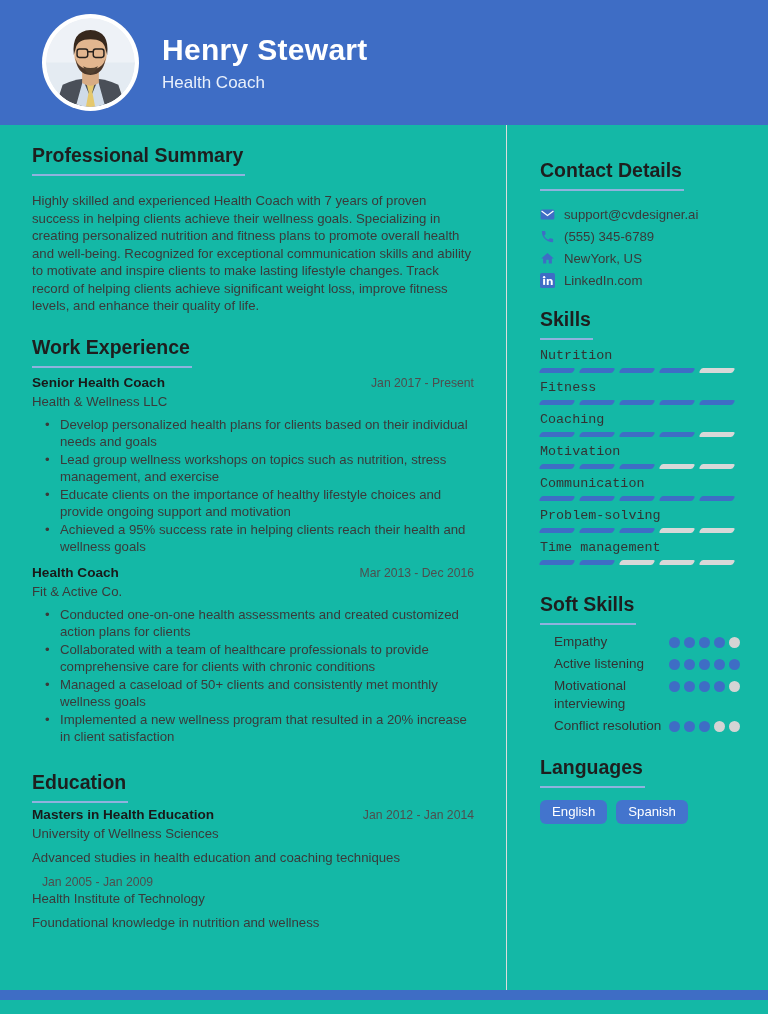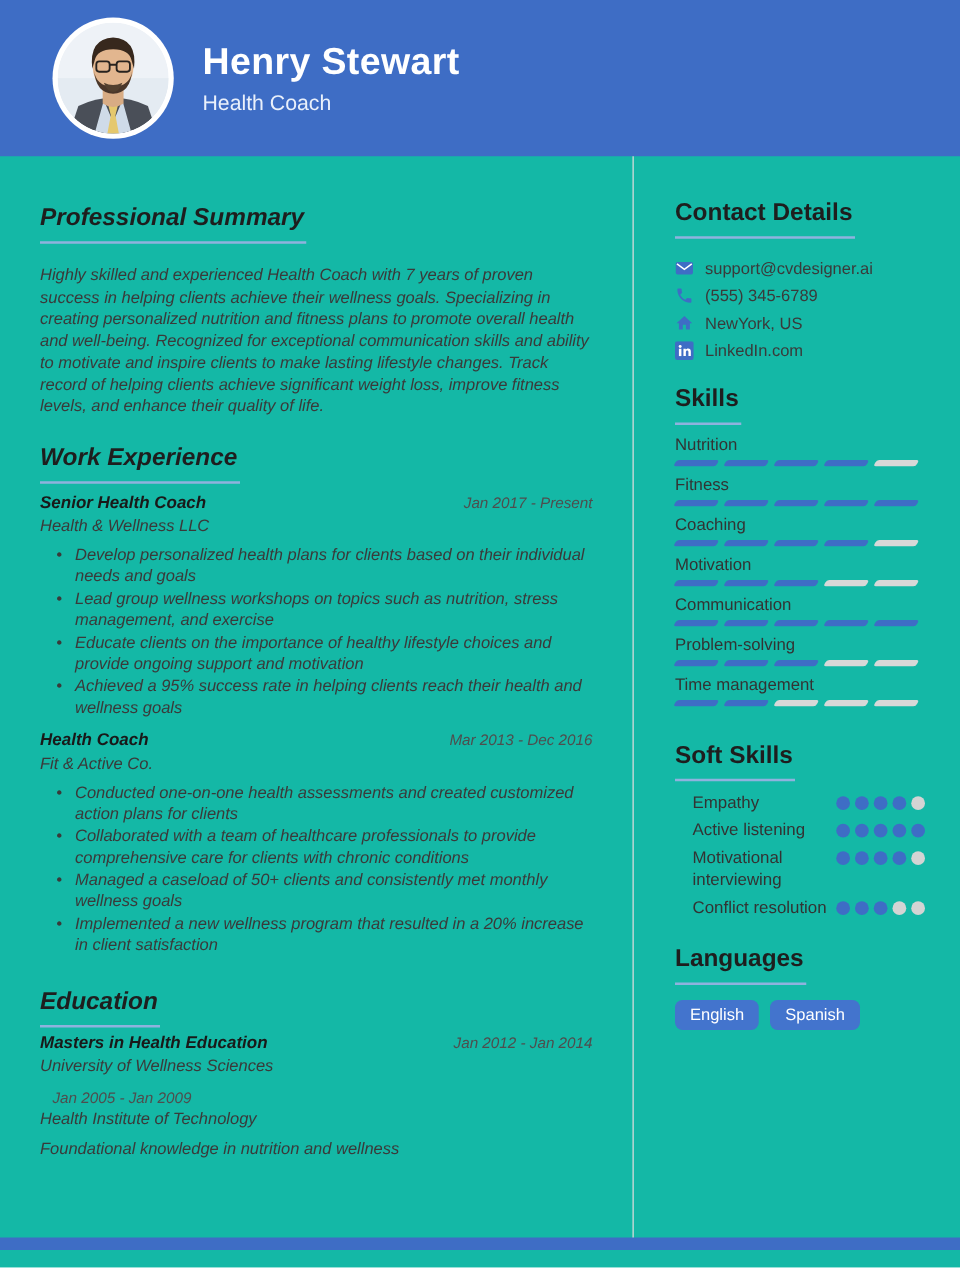--- a/index.html
+++ b/index.html
@@ -11,21 +11,21 @@
           padding-left:42px;box-sizing:border-box;}
   .photo-ring{width:97px;height:97px;border-radius:50%;background:#fff;flex:none;
               display:flex;align-items:center;justify-content:center;}
   .avatar{width:89px;height:89px;border-radius:50%;display:block;}
   .header-text{margin-left:23px;}
   .name{color:#fff;font-size:30px;font-weight:700;letter-spacing:.3px;line-height:1.1;}
   .role{color:#e9f0fb;font-size:17px;margin-top:7px;}
 
   
   .bodywrap{display:flex;align-items:stretch;}
-  .col-left{width:510px;box-sizing:border-box;padding:38px 32px 0 32px;border-right:1px solid #dcdcdc;height:871px;font-style:italic;}
+  .col-left{width:510px;box-sizing:border-box;padding:19px 32px 0 32px;border-right:1px solid #dcdcdc;height:871px;}
   .col-right{flex:1;box-sizing:border-box;padding:34px 28px 0 33px;}
 
   h2.section{display:inline-block;font-size:19.5px;font-weight:700;color:#1e1e1e;
              margin:0;padding:0 2px 7px 0;border-bottom:2px solid var(--underline,#8FB2DE);}
   .section-block{line-height:0;} 
   .section-block h2{line-height:23px;}
 
   
   .summary-text{margin-top:16px;font-size:13.2px;line-height:17.5px;color:#3a3a3a;}
   .job{margin-top:6px;}
@@ -45,21 +45,21 @@
 
   
   .contact-list{margin-top:12px;}
   .contact-item{display:flex;align-items:center;height:22px;}
   .contact-item .cicon{width:15px;height:15px;flex:none;margin-right:9px;display:flex;align-items:center;}
   .contact-item .cicon svg{width:15px;height:15px;display:block;}
   .contact-text{font-size:13.2px;color:#3a3a3a;}
 
   .mt-skills{margin-top:17px;}
   .skills-list{margin-top:8px;}
-  .skill{height:32px;}
+  .skill{height:32px;font-family:Liberation Mono, monospace;}
   .skill-name{font-size:13.4px;color:#333;line-height:15px;}
   .skill-bar{display:flex;margin-top:5px;}
   .seg{width:34px;height:5px;border-radius:2px;margin-right:6px;background:var(--barEmpty,#D8D8D8);
        transform:skewX(-28deg);}
   .seg.fill{background:var(--accent,#3E6DC5);}
 
   .mt-soft{margin-top:21px;}
   .soft-list{margin-top:8px;margin-left:14px;}
   .soft-row{display:flex;justify-content:space-between;align-items:flex-start;margin-bottom:4px;}
   .soft-name{font-size:13.5px;color:#333;line-height:18px;max-width:118px;}
@@ -162,20 +162,21 @@
       <div class="section-block mt-edu">
         <h2 class="section">Education</h2>
       </div>
       <div id="degrees">
           <div class="deg">
             <div class="row-split">
               <div class="deg-title">Masters in Health Education</div>
               <div class="deg-dates">Jan 2012 - Jan 2014</div>
             </div>
             <div class="deg-school">University of Wellness Sciences</div>
+            <div class="deg-desc">Advanced studies in health education and coaching techniques</div>
           </div>
           <div class="deg">
             <div class="row-split">
               <div class="deg-dates">Jan 2005 - Jan 2009</div>
             </div>
             <div class="deg-school">Health Institute of Technology</div>
             <div class="deg-desc">Foundational knowledge in nutrition and wellness</div>
           </div>
         </div>
 

